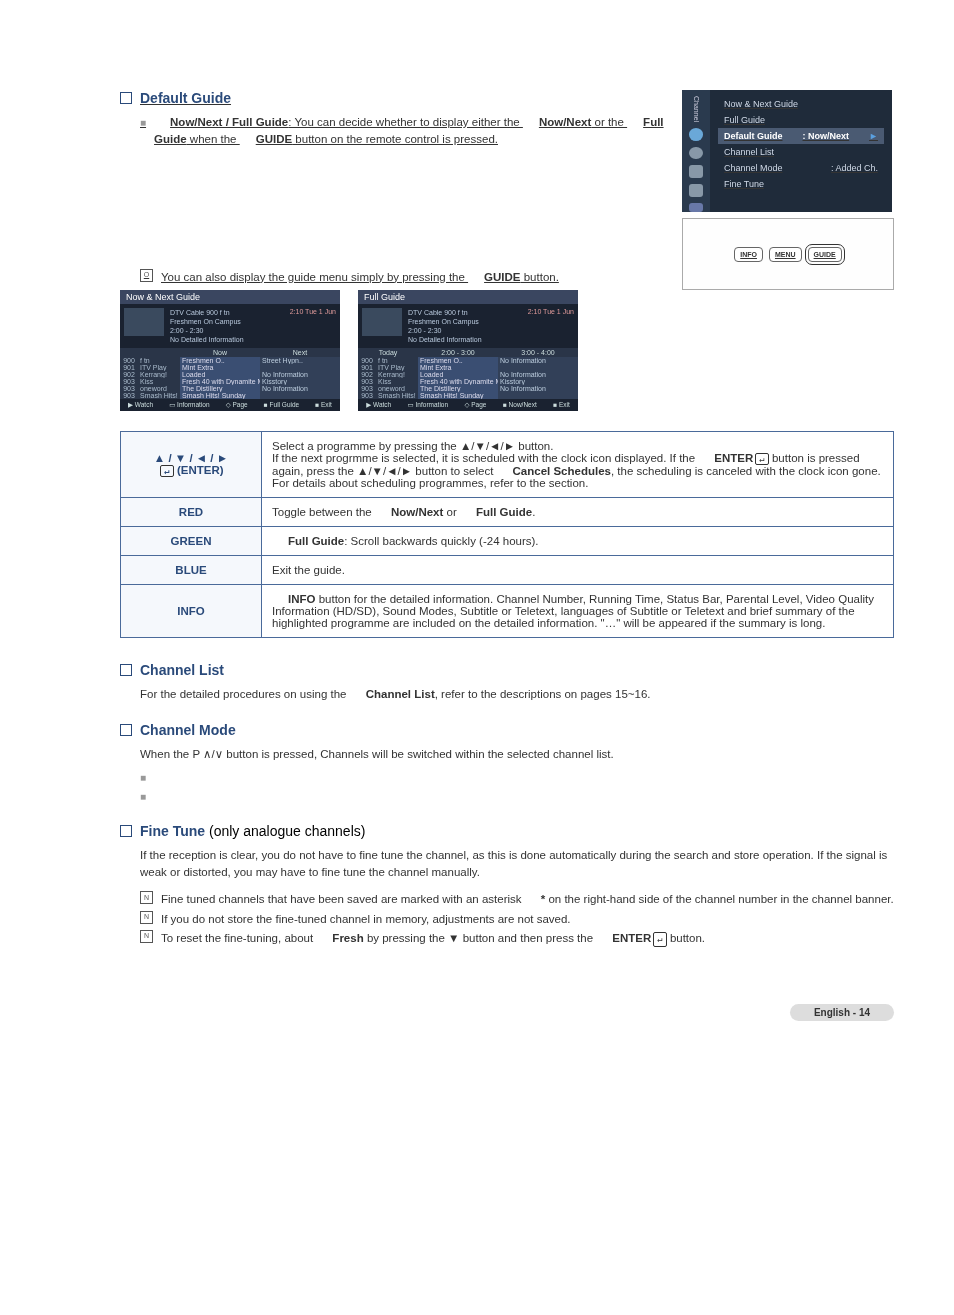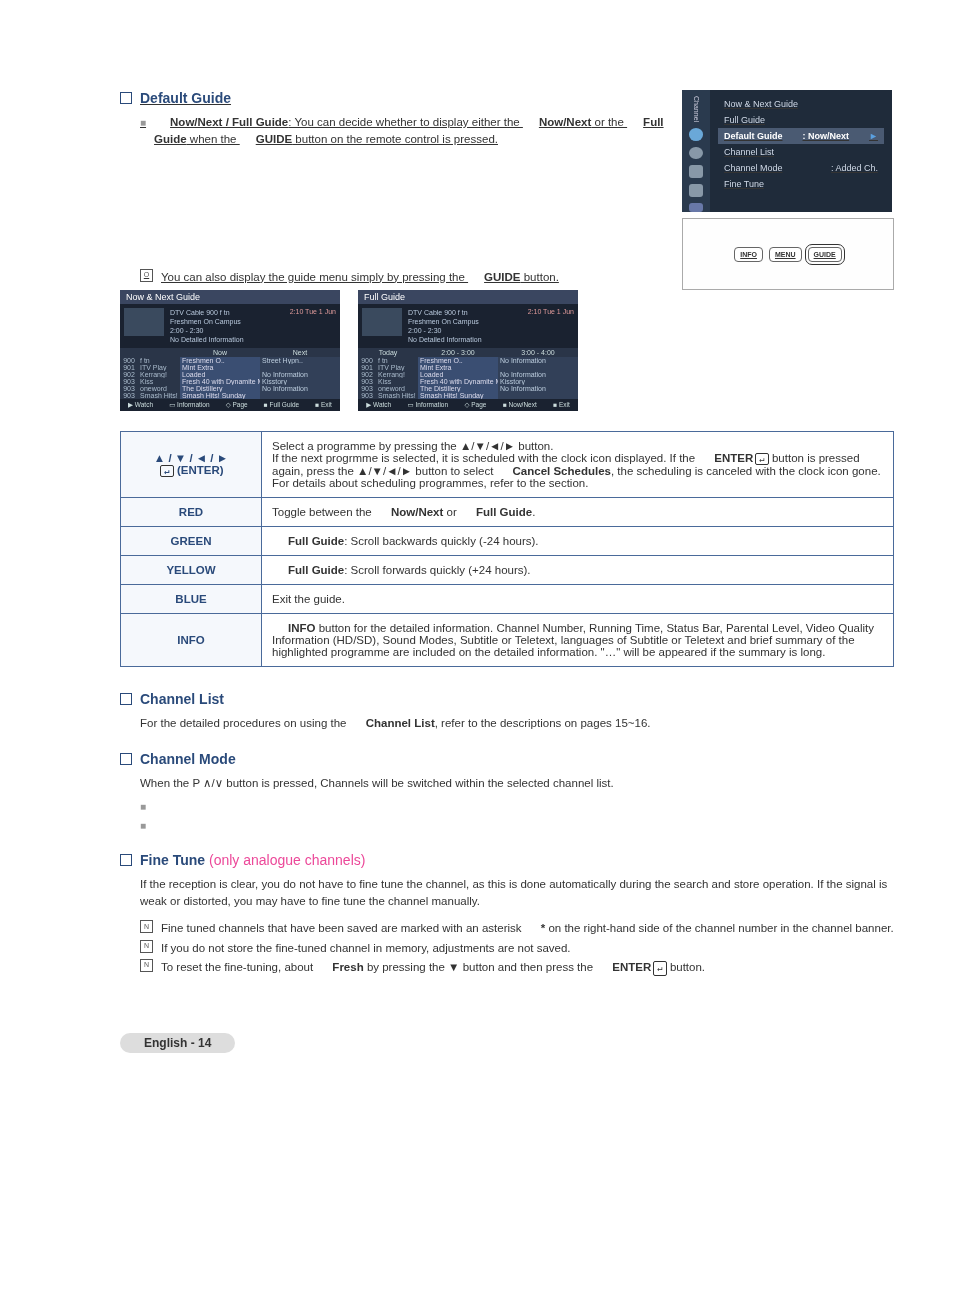--- a/index.html
+++ b/index.html
@@ -184,22 +184,22 @@
   .enter-glyph {
     display: inline-block;
     border: 1px solid #333;
     border-radius: 2px;
     font-size: 9px;
     padding: 0 3px;
     margin-left: 2px;
     font-family: monospace;
   }
   .page-footer {
-    text-align: left;
-    font-size: 12px;
+    text-align: right;
+    font-size: 10px;
     font-weight: bold;
     margin-top: 60px;
   }
   .page-footer span {
     background: #ddd;
     border-radius: 10px;
     padding: 3px 24px;
   }
   .note-n {
     display: inline-flex;
@@ -425,26 +425,20 @@
         <span>Toggle between the </span><span class="bold">Now/Next</span><span> or </span><span class="bold">Full Guide</span><span>.</span>
       </td>
     </tr>
     <tr>
       <td class="key">GREEN</td>
       <td>
         <span class="bold">Full Guide</span><span>: Scroll backwards quickly (-24 hours).</span>
       </td>
     </tr>
     <tr>
-      <td class="key">YELLOW</td>
-      <td>
-        <span class="bold">Full Guide</span><span>: Scroll forwards quickly (+24 hours).</span>
-      </td>
-    </tr>
-    <tr>
       <td class="key">BLUE</td>
       <td>Exit the guide.</td>
     </tr>
     <tr>
       <td class="key">INFO</td>
       <td>
         <span class="bold">INFO</span><span> button for the detailed information. Channel Number, Running Time, Status Bar, Parental Level, Video Quality Information (HD/SD), Sound Modes, Subtitle or Teletext, languages of Subtitle or Teletext and brief summary of the highlighted programme are included on the detailed information. "…" will be appeared if the summary is long.</span>
       </td>
     </tr>
   </tbody>
@@ -468,21 +462,21 @@
       <span class="gray-square">■</span>
     </div>
     <div class="bullet-line">
       <span class="gray-square">■</span>
     </div>
   </div>
 
   <div class="section-heading" style="margin-top:18px;">
     <span class="box-icon"></span>
     <span>
-      <span>Fine Tune</span><span style="font-weight:normal;color:#ec4899;"> (only analogue channels)</span>
+      <span>Fine Tune</span><span style="font-weight:normal;color:#000000;"> (only analogue channels)</span>
     </span>
   </div>
   <div class="sub-block">If the reception is clear, you do not have to fine tune the channel, as this is done automatically during the search and store operation. If the signal is weak or distorted, you may have to fine tune the channel manually.</div>
   <div class="sub-block" style="margin-top:10px;">
     <div class="bullet-line">
       <span class="note-n">N</span>
       <span><span>Fine tuned channels that have been saved are marked with an asterisk </span><span class="bold">*</span><span> on the right-hand side of the channel number in the channel banner.</span></span>
     </div>
     <div class="bullet-line">
       <span class="note-n">N</span>

